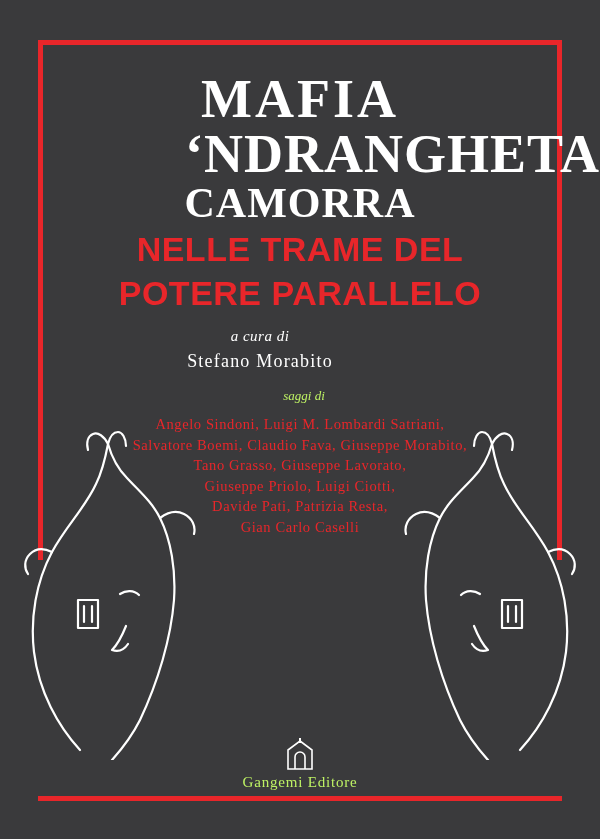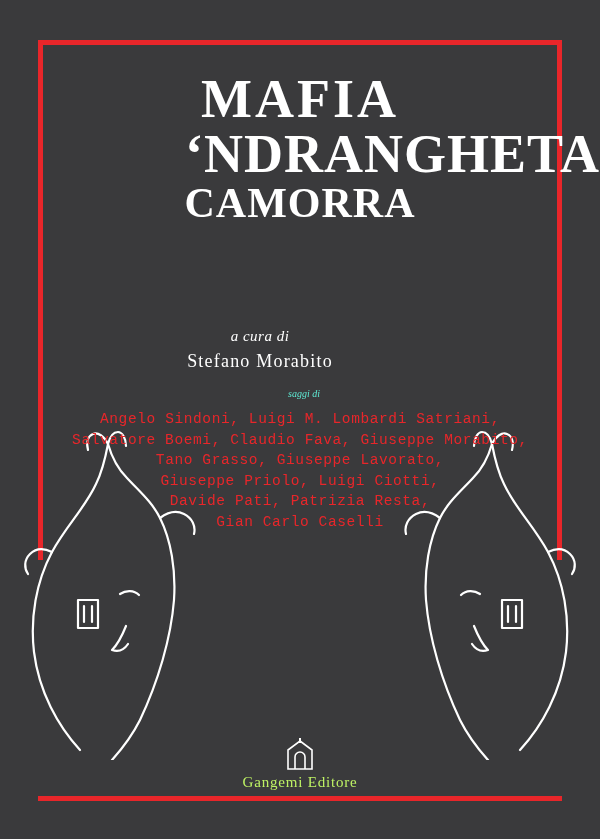--- a/index.html
+++ b/index.html
@@ -127,29 +127,29 @@
   }
 
   .contrib-block {
     position: absolute;
     left: 0;
     top: 388px;
     width: 600px;
     text-align: center;
   }
   .saggi-di {
-    color: #5eead4;
+    color: #bef264;
     font-family: "Liberation Serif", serif;
     font-style: italic;
-    font-size: 10px;
+    font-size: 13px;
     margin: 0 0 10px 8px;
   }
   .contrib-line {
     color: #e8262a;
-    font-family: Liberation Mono, monospace;
+    font-family: Liberation Serif, serif;
     font-size: 14.5px;
     letter-spacing: 0.6px;
     line-height: 1.42;
     margin: 0;
   }
 
   .publisher {
     position: absolute;
     left: 0;
     bottom: 48px;
@@ -211,20 +211,24 @@
       <path d="M78 170 L98 170 L98 198 L78 198 Z"></path>
     </g>
   </svg>
 
   <div class="title-block">
     <p class="title-line l1">MAFIA</p>
     <p class="title-line l2">‘NDRANGHETA</p>
     <p class="title-line l3">CAMORRA</p>
   </div>
 
+  <div class="subtitle-block">
+    <p class="subtitle-line">NELLE TRAME DEL</p>
+    <p class="subtitle-line">POTERE PARALLELO</p>
+  </div>
 
   <div class="editor-block">
     <p class="a-cura-di">a cura di</p>
     <p class="editor-name">Stefano Morabito</p>
   </div>
 
   <div class="contrib-block">
     <p class="saggi-di">saggi di</p>
     <p class="contrib-line">Angelo Sindoni, Luigi M. Lombardi Satriani,</p>
     <p class="contrib-line">Salvatore Boemi, Claudio Fava, Giuseppe Morabito,</p>

